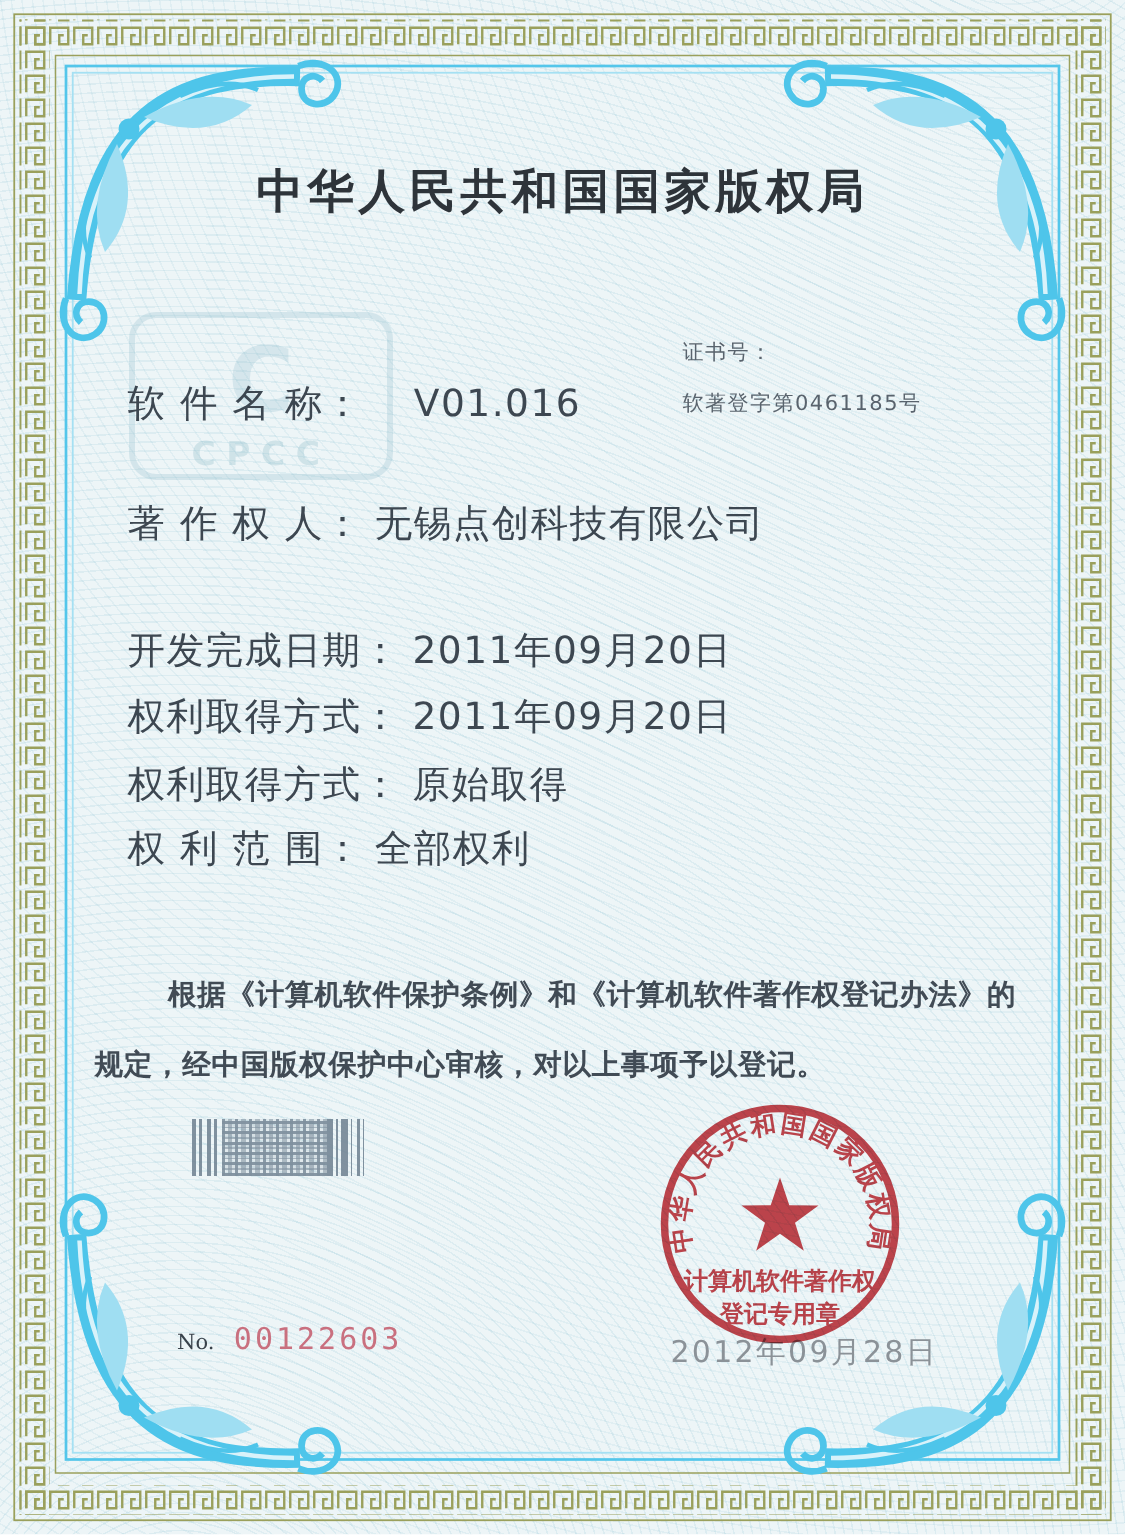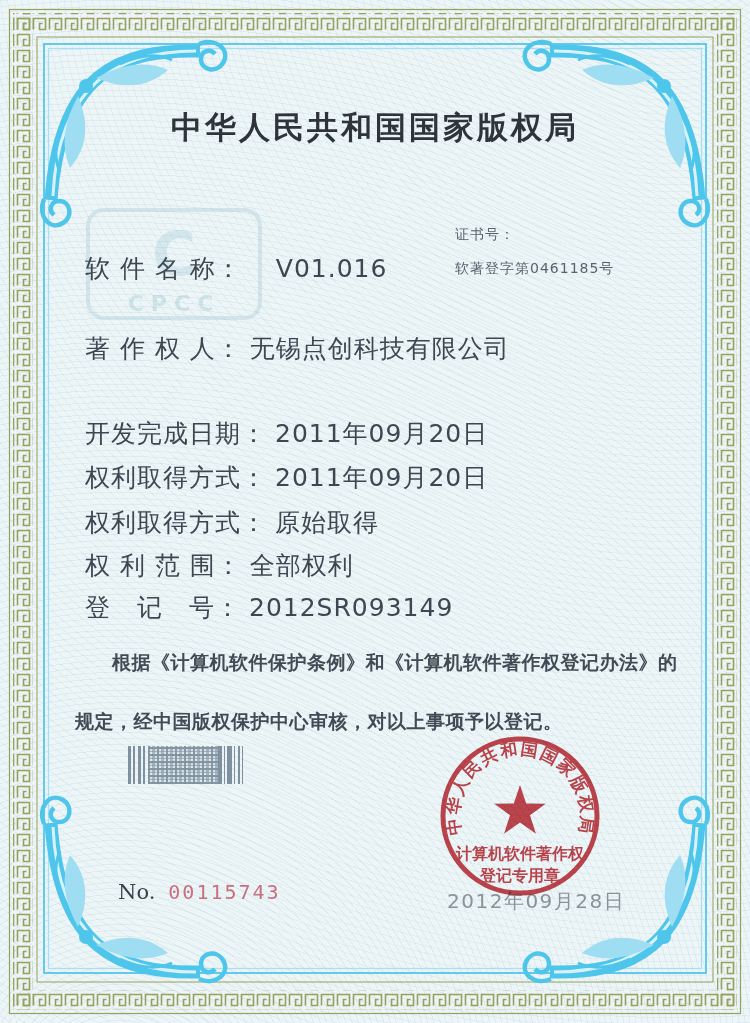--- a/index.html
+++ b/index.html
@@ -48,21 +48,21 @@
   .st1{left:112px;top:650px;}
   .st2{left:63px;top:697px;}
   .barcode{position:absolute;left:128px;top:746px;width:116px;height:38px;display:flex;opacity:.85;}
   .bc-start{width:20px;background:repeating-linear-gradient(90deg,#6e8090 0 3px,transparent 3px 5px,#6e8090 5px 7px,transparent 7px 10px);}
   .bc-mid{flex:1;background:
       repeating-linear-gradient(0deg, rgba(110,128,144,.95) 0 2px, rgba(110,128,144,.12) 2px 4px, rgba(110,128,144,.65) 4px 5px, rgba(110,128,144,.22) 5px 7px),
       repeating-linear-gradient(90deg, rgba(110,128,144,.9) 0 2px, transparent 2px 4px, rgba(110,128,144,.55) 4px 7px, transparent 7px 9px);}
   .bc-stop{width:12px;background:repeating-linear-gradient(90deg,#6e8090 0 4px,transparent 4px 6px,#6e8090 6px 7px,transparent 7px 9px);}
   .bc-end{width:14px;background:repeating-linear-gradient(90deg,#6e8090 0 2px,transparent 2px 4px,#6e8090 4px 5px,transparent 5px 8px);}
   .serial{position:absolute;left:118px;top:880px;display:flex;gap:13px;align-items:baseline;}
-  .serial-prefix{font-family:"DejaVu Serif","Liberation Serif",serif;font-size:21px;color:#39424b;}
+  .serial-prefix{font-family:"DejaVu Serif","Liberation Serif",serif;font-size:14px;color:#39424b;}
   .serial-num{font-family:"DejaVu Sans Mono","Liberation Mono",monospace;font-size:20px;color:#c9707f;letter-spacing:2px;}
   .issue-date{position:absolute;left:447px;top:888px;font-size:20px;color:#8b9298;letter-spacing:1.5px;z-index:1;text-align:center;}
   .seal{position:absolute;left:435px;top:731px;width:170px;height:170px;z-index:2;mix-blend-mode:multiply;opacity:.93;}
   .seal text{font-family:"DejaVu Sans","Liberation Sans",sans-serif;}
 </style>
 </head>
 <body>
 
 <div class="paper">
 
@@ -143,38 +143,34 @@
   <div class="frow" style="top:510px">
     <span class="flabel">权利取得方式：</span>
     <span class="fvalue">原始取得</span>
   </div>
 
   <div class="frow" style="top:553px">
     <span class="flabel">权 利 范 围：</span>
     <span class="fvalue">全部权利</span>
   </div>
 
-  <div class="frow" style="top:595px">
-    <span class="flabel">登　记　号：</span>
-    <span class="fvalue">2012SR093149</span>
-  </div>
 
   <p class="st-line st1" style="margin:0">根据《计算机软件保护条例》和《计算机软件著作权登记办法》的</p>
-  <p class="st-line st2" style="margin:12px">规定，经中国版权保护中心审核，对以上事项予以登记。</p>
+  <p class="st-line st2" style="margin:0">规定，经中国版权保护中心审核，对以上事项予以登记。</p>
 
   <div class="barcode">
     <div class="bc-start"></div>
     <div class="bc-mid"></div>
     <div class="bc-stop"></div>
     <div class="bc-end"></div>
   </div>
 
   <div class="serial">
     <span class="serial-prefix">No.</span>
-    <span class="serial-num">00115743</span>
+    <span class="serial-num">00122603</span>
   </div>
 
   <div class="issue-date">2012年09月28日</div>
 
   <svg class="seal" viewBox="0 0 170 170">
     <defs>
       <path id="ringPath" d="M 27 103.8 A 61 61 0 1 1 143 103.8"></path>
     </defs>
     <circle cx="85" cy="85" r="77" fill="none" stroke="#c5383f" stroke-width="5"></circle>
     <text font-size="17" font-weight="bold" fill="#c5383f" letter-spacing="2">

